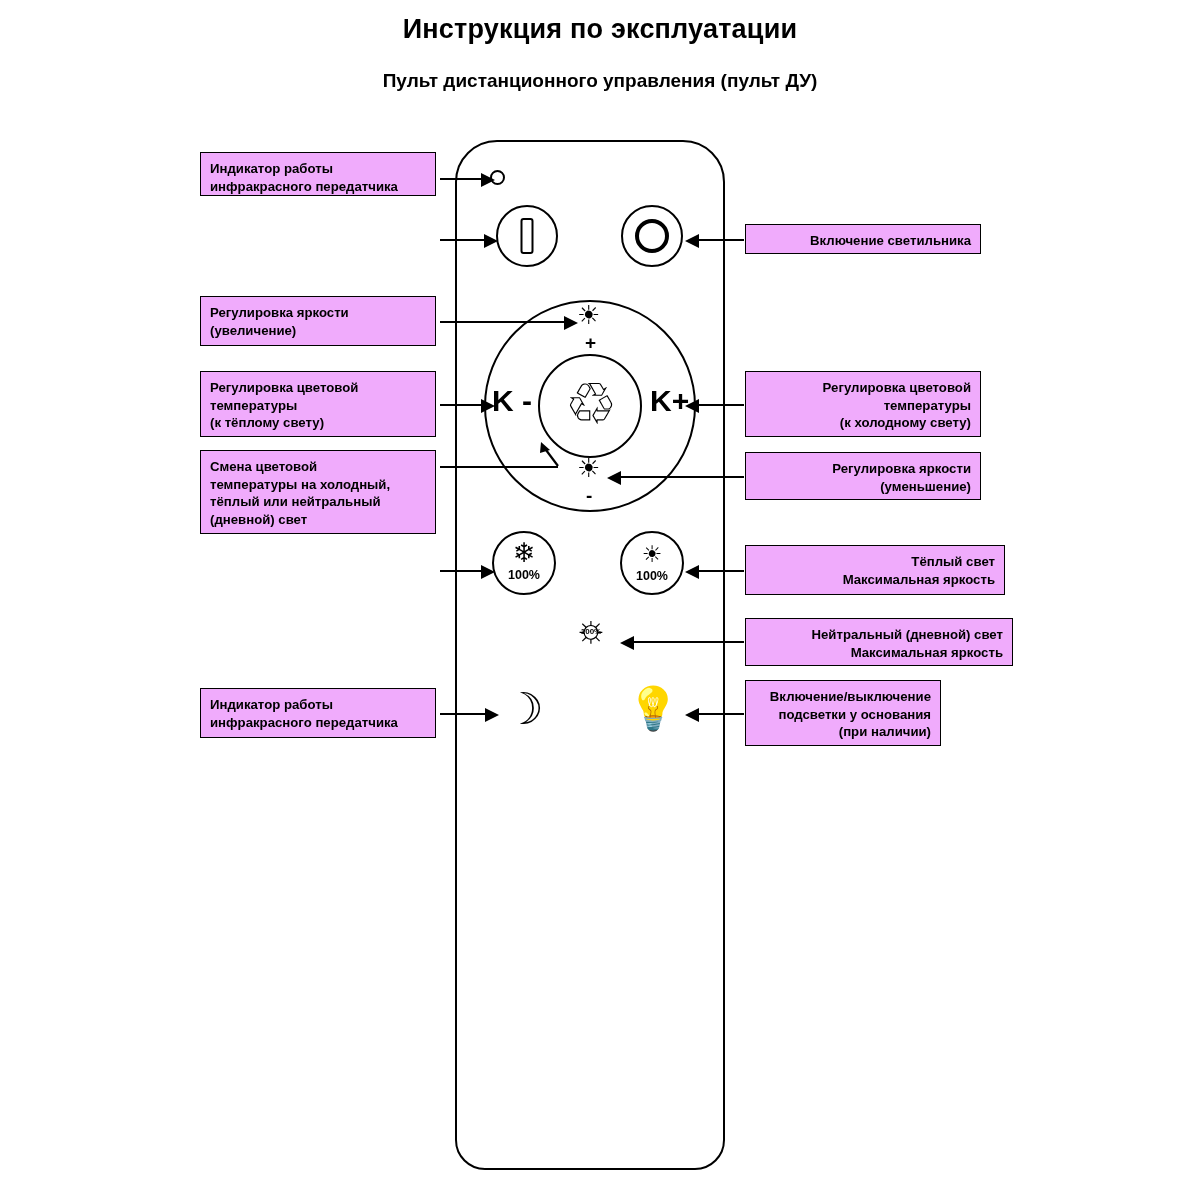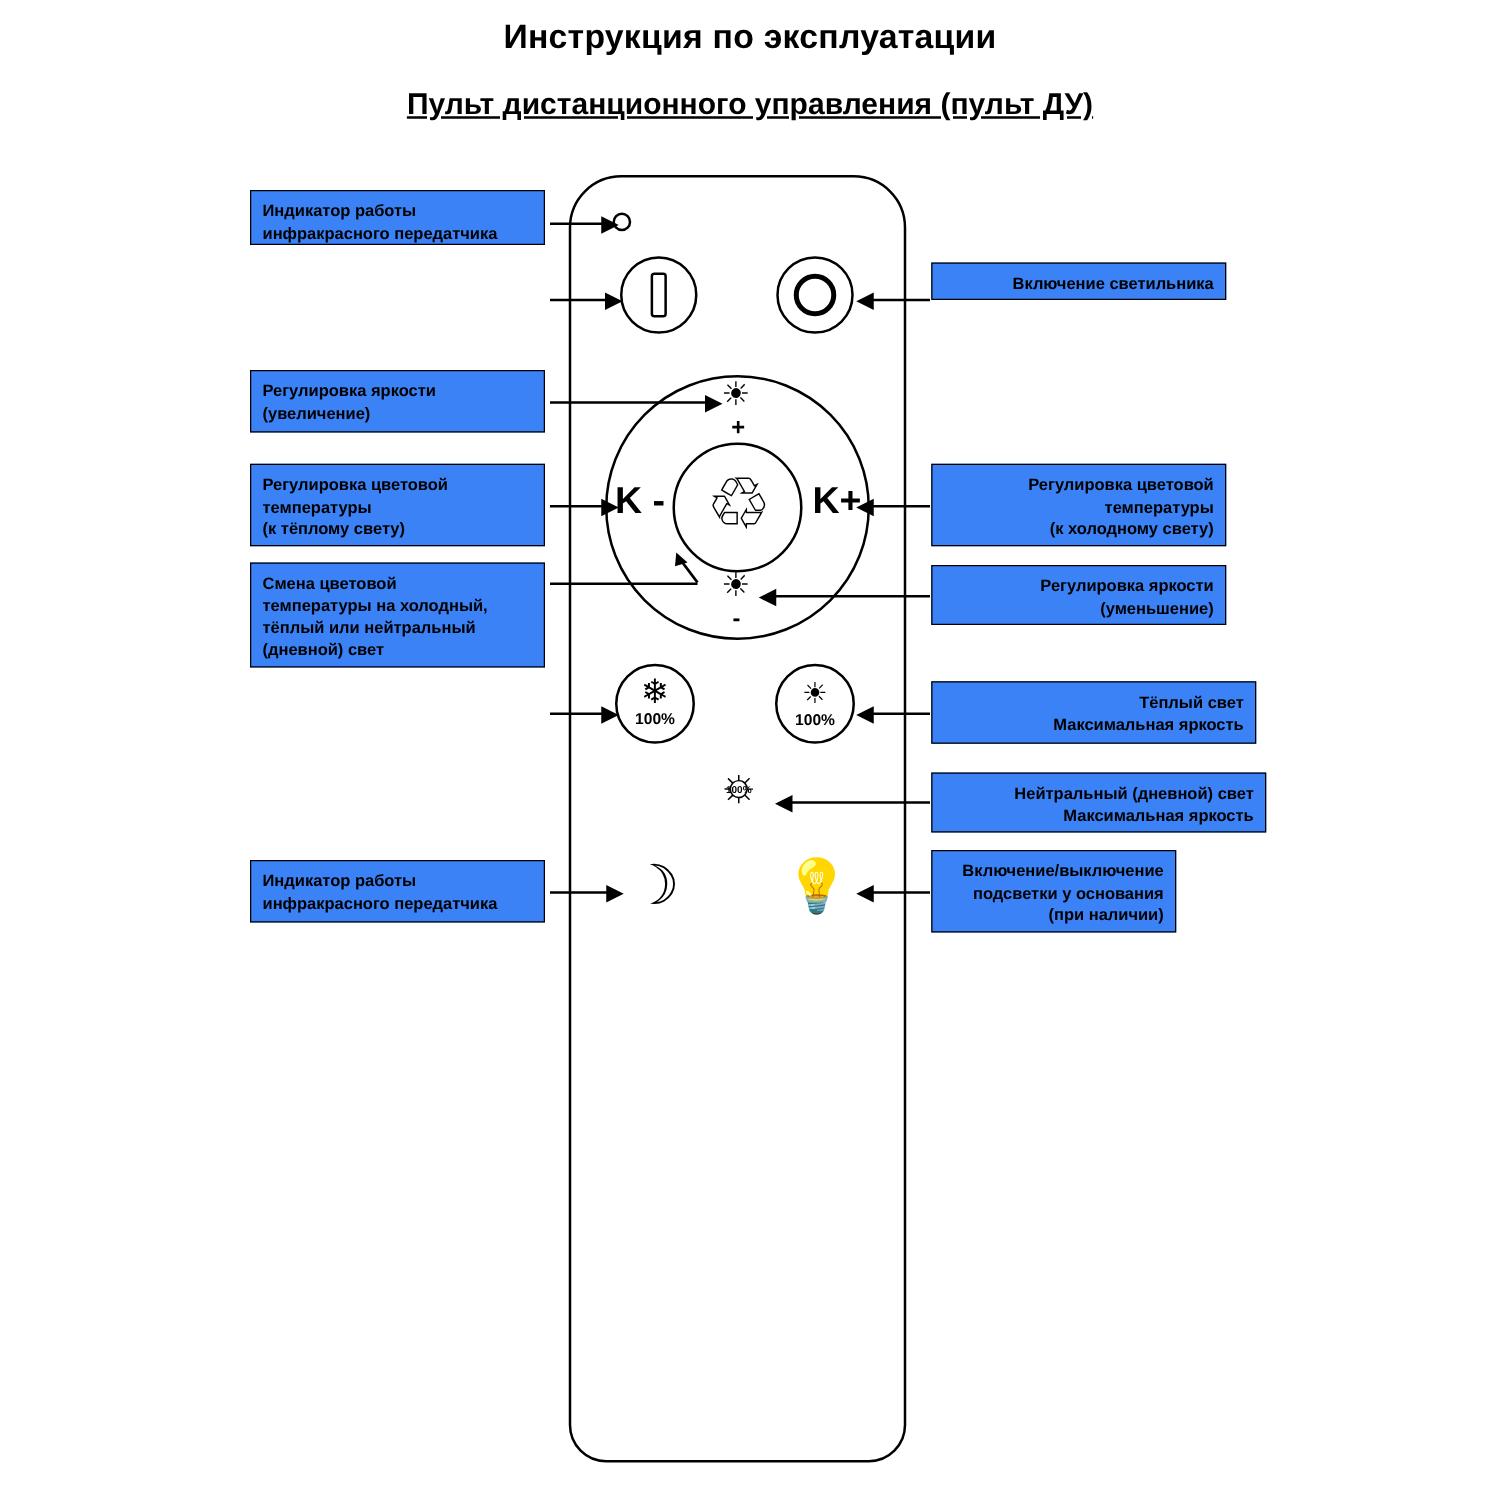--- a/index.html
+++ b/index.html
@@ -27,30 +27,29 @@
     text-align: center;
     font-weight: bold;
   }
   #main-title {
     top: 14px;
     font-size: 27px;
     letter-spacing: 0.2px;
   }
   #sub-title {
     top: 70px;
-    font-size: 24px;
-    text-decoration: underline;
+    font-size: 19px;
   }
 
   
   .callout {
     position: absolute;
     box-sizing: border-box;
     border: 1.6px solid #000;
-    background: #3b82f6;
+    background: #f0abfc;
     font-size: 13.2px;
     font-weight: bold;
     line-height: 1.33;
     padding: 7px 9px;
     white-space: pre-line;
   }
   .callout.left  { text-align: left; }
   .callout.right { text-align: right; }
 
   
@@ -314,21 +313,21 @@
   <div class="arrow to-right" style="left:440px; top:570px; width:42px;">
       <span class="head"></span>
     </div>
 
   <div class="callout left" style="left:200px; top:688px; width:236px; height:50px;">Индикатор работы
 инфракрасного передатчика</div>
   <div class="arrow to-right" style="left:440px; top:713px; width:46px;">
       <span class="head"></span>
     </div>
 
-  <div class="callout right" style="left:745px; top:210px; width:236px; height:30px;">Включение светильника</div>
+  <div class="callout right" style="left:745px; top:224px; width:236px; height:30px;">Включение светильника</div>
   <div class="arrow to-left" style="left:698px; top:239px; width:46px;">
       <span class="head"></span>
     </div>
 
   <div class="callout right" style="left:745px; top:371px; width:236px; height:66px;">Регулировка цветовой
 температуры
 (к холодному свету)</div>
   <div class="arrow to-left" style="left:698px; top:404px; width:46px;">
       <span class="head"></span>
     </div>

